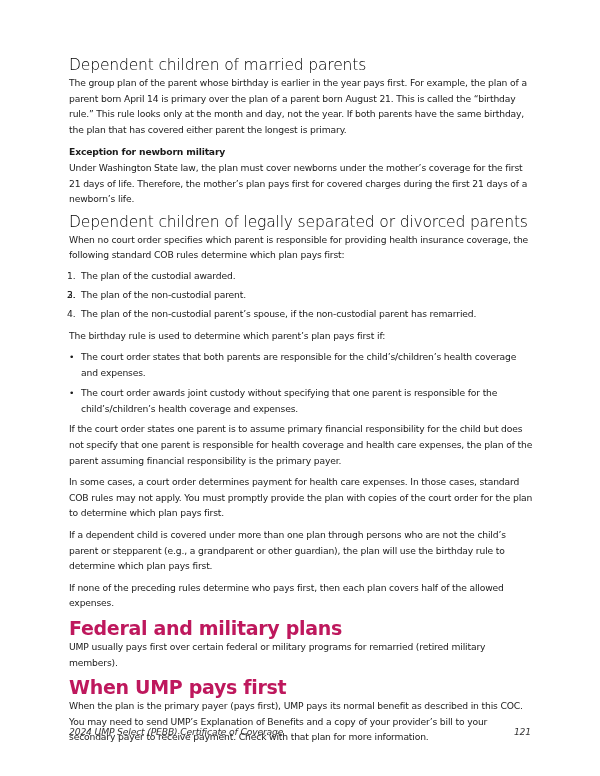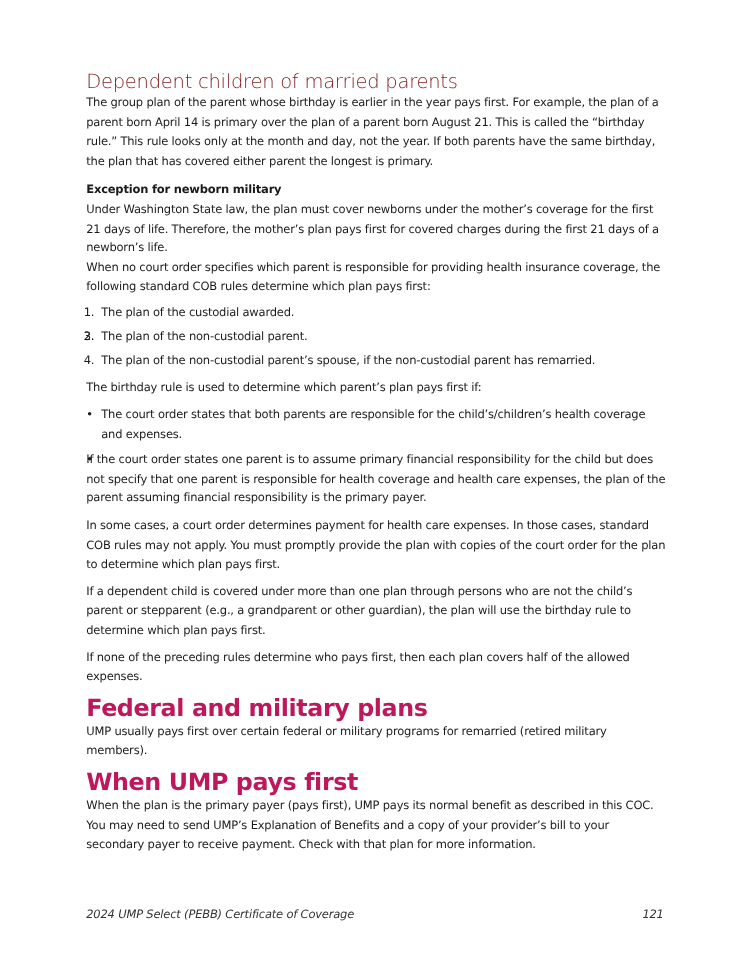--- a/index.html
+++ b/index.html
@@ -1,20 +1,20 @@
 <!DOCTYPE html>
 <html><head>
 <meta charset="utf-8">
 <style>
   html, body { margin: 0; padding: 0; background: #ffffff; }
   body { width: 600px; height: 776px; position: relative; overflow: hidden;
          font-family: "DejaVu Sans", sans-serif; color: #1a1a1a; }
   .page { position: absolute; left: 69px; top: 56px; width: 465px; }
   .h2 { font-family: "DejaVu Sans", sans-serif; font-weight: 300; font-size: 15.6px;
-        color: #7f1d1d; line-height: 19px; margin: 0; letter-spacing: -0.2px; }
+        color: #000000; line-height: 19px; margin: 0; letter-spacing: -0.2px; }
   .h1 { font-family: "DejaVu Sans", sans-serif; font-weight: bold; font-size: 19px;
         color: #be185d; line-height: 22px; margin: 0; letter-spacing: -0.3px; }
   p { margin: 0; font-size: 9.2px; line-height: 15.6px; letter-spacing: -0.15px; }
   .gap { margin-top: 6px; }
   .h3 { font-weight: bold; font-size: 9.2px; line-height: 15.6px; margin: 0; margin-top: 7px; letter-spacing: -0.15px; }
   ol { margin: 5px 0 0 0; padding: 0; list-style: none; }
   ol li { font-size: 9.2px; line-height: 15.6px; margin-bottom: 3.4px; padding-left: 12px; position: relative; letter-spacing: -0.15px; }
   ol li .num { position: absolute; left: -2px; width: 12px; }
   ul { margin: 6px 0 0 0; padding: 0; list-style: none; }
   ul li { font-size: 9.2px; line-height: 15.6px; margin-bottom: 5px; padding-left: 12px; position: relative; letter-spacing: -0.15px; }
@@ -26,34 +26,35 @@
 </head>
 <body>
 
 <div class="page">
 
   <h2 class="h2">Dependent children of married parents</h2>
   <p>The group plan of the parent whose birthday is earlier in the year pays first. For example, the plan of a parent born April 14 is primary over the plan of a parent born August 21. This is called the “birthday rule.” This rule looks only at the month and day, not the year. If both parents have the same birthday, the plan that has covered either parent the longest is primary.</p>
   <div class="h3">Exception for newborn military</div>
   <p>Under Washington State law, the plan must cover newborns under the mother’s coverage for the first 21 days of life. Therefore, the mother’s plan pays first for covered charges during the first 21 days of a newborn’s life.</p>
 
+  <h2 class="h2 sec">Dependent children of legally separated or divorced parents</h2>
   <p>When no court order specifies which parent is responsible for providing health insurance coverage, the following standard COB rules determine which plan pays first:</p>
 
   <ol>
     <li><span class="num">1.</span><span>The plan of the custodial awarded.</span></li>
     <li><span class="num">2.</span></li>
     <li><span class="num">3.</span><span>The plan of the non-custodial parent.</span></li>
     <li><span class="num">4.</span><span>The plan of the non-custodial parent’s spouse, if the non-custodial parent has remarried.</span></li>
   </ol>
 
   <p class="gap">The birthday rule is used to determine which parent’s plan pays first if:</p>
 
   <ul>
     <li><span class="bullet">•</span><span>The court order states that both parents are responsible for the child’s/children’s health coverage and expenses.</span></li>
-    <li><span class="bullet">•</span></li>
+    <li><span class="bullet">•</span><span>The court order awards joint custody without specifying that one parent is responsible for the child’s/children’s health coverage and expenses.</span></li>
   </ul>
 
   <p>If the court order states one parent is to assume primary financial responsibility for the child but does not specify that one parent is responsible for health coverage and health care expenses, the plan of the parent assuming financial responsibility is the primary payer.</p>
   <p class="gap">In some cases, a court order determines payment for health care expenses. In those cases, standard COB rules may not apply. You must promptly provide the plan with copies of the court order for the plan to determine which plan pays first.</p>
   <p class="gap">If a dependent child is covered under more than one plan through persons who are not the child’s parent or stepparent (e.g., a grandparent or other guardian), the plan will use the birthday rule to determine which plan pays first.</p>
   <p class="gap">If none of the preceding rules determine who pays first, then each plan covers half of the allowed expenses.</p>
 
   <h1 class="h1 sec">Federal and military plans</h1>
   <p>UMP usually pays first over certain federal or military programs for remarried (retired military members).</p>
 

